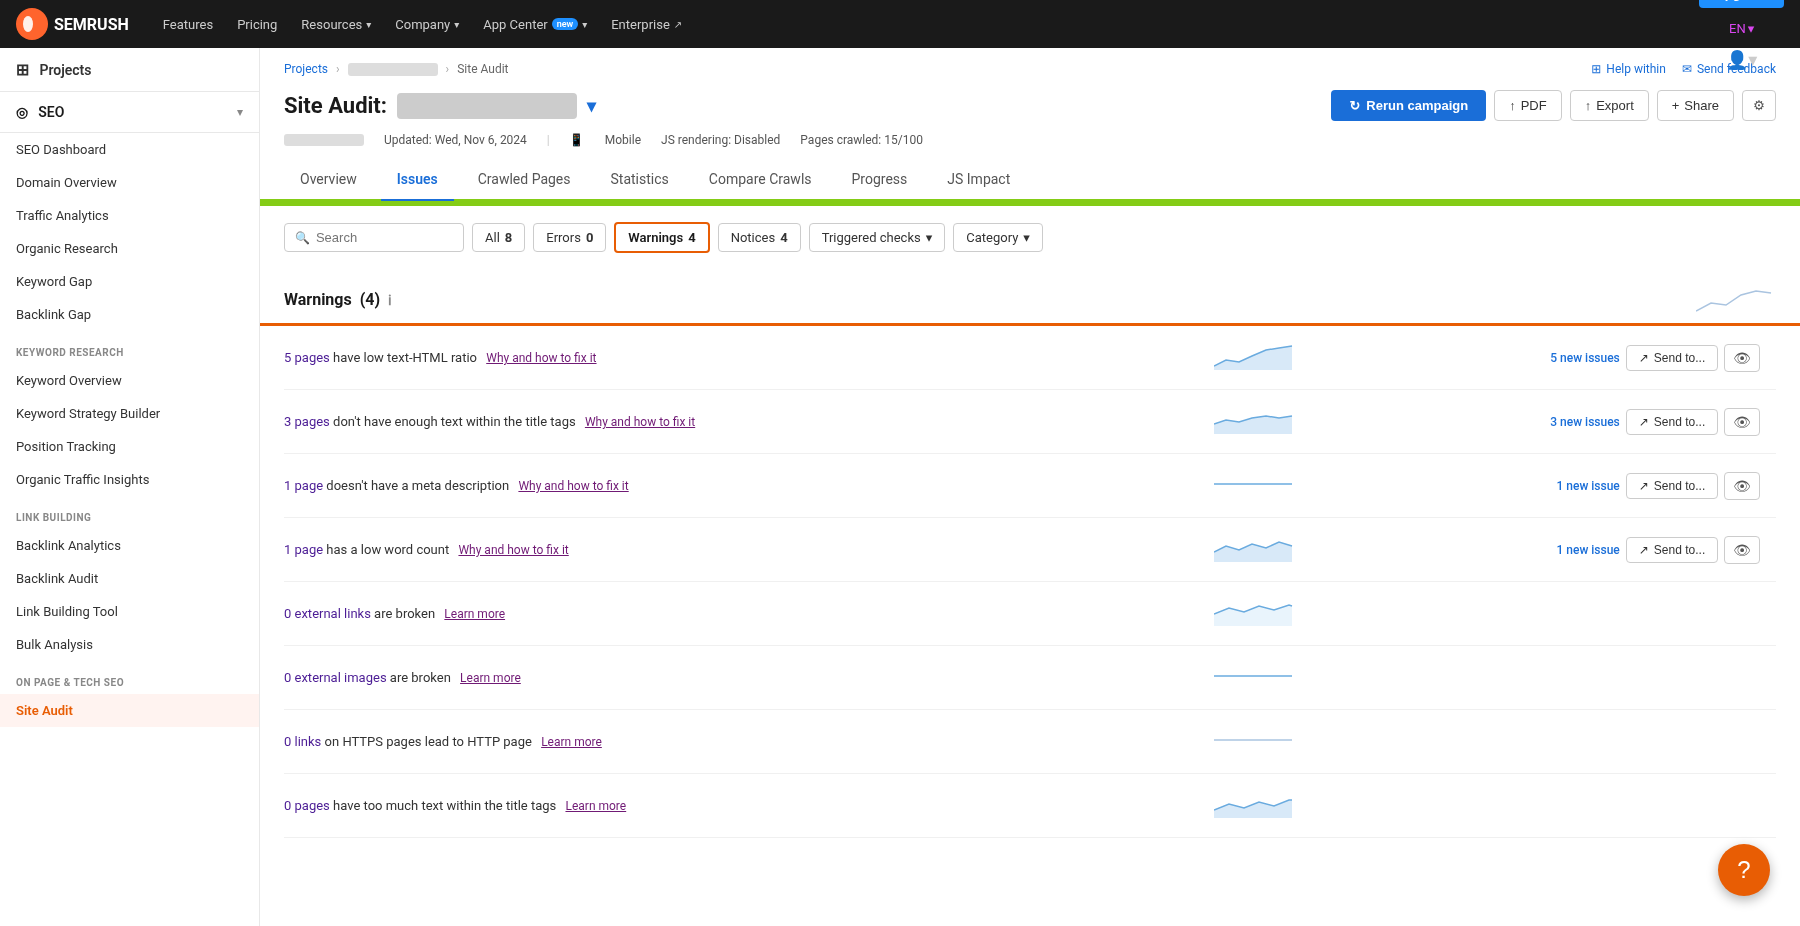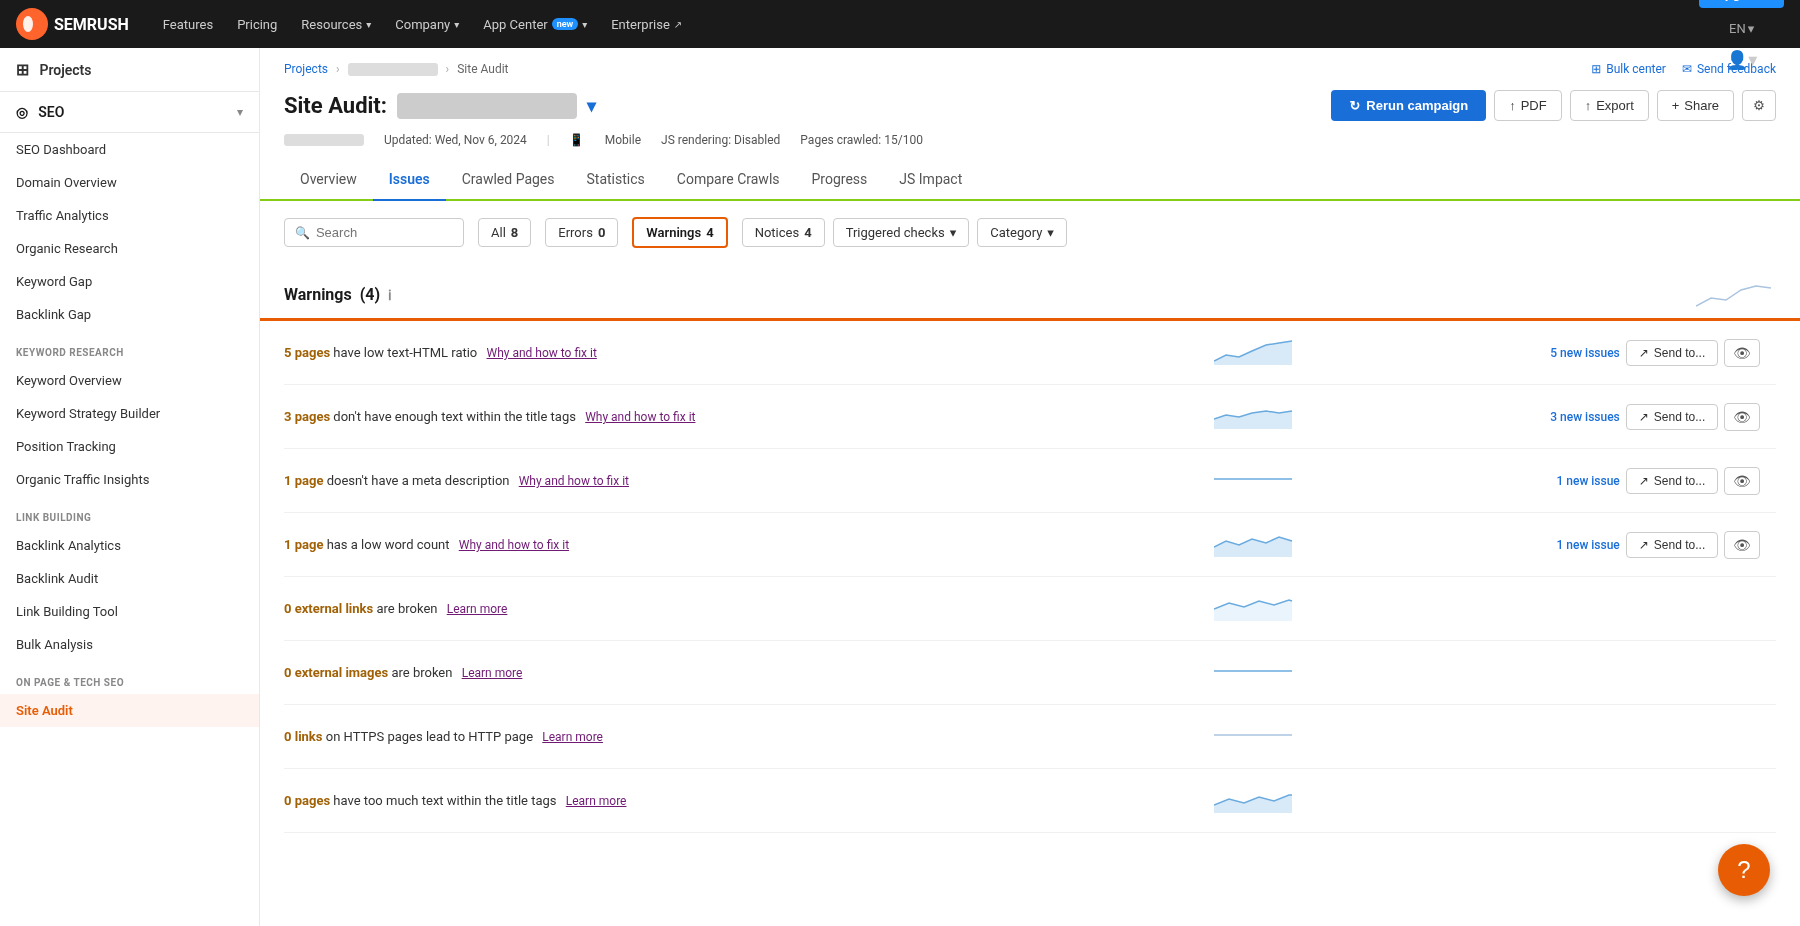--- a/index.html
+++ b/index.html
@@ -20,21 +20,21 @@
     .nav-item .chevron { font-size: 10px; }
     .nav-badge {
       background: #1e90ff; color: #fff; font-size: 9px; padding: 1px 5px;
       border-radius: 8px; font-weight: 600;
     }
     .nav-right { display: flex; align-items: center; gap: 13px; margin-left: auto; flex-direction: column; }
     .upgrade-btn {
       background: #1e90ff; color: #fff; border: none; border-radius: 4px;
       padding: 7px 16px; font-size: 13px; font-weight: 600; cursor: pointer;
     }
-    .nav-lang { color: #a3a3a3; font-size: 13px; cursor: pointer; display: flex; align-items: center; gap: 2px; }
+    .nav-lang { color: #d946ef; font-size: 13px; cursor: pointer; display: flex; align-items: center; gap: 2px; }
     .nav-user { color: #ccc; font-size: 18px; cursor: pointer; }
 
     
     .layout { display: flex; margin-top: 48px; height: calc(100vh - 48px); }
 
     
     .sidebar {
       width: 260px; min-width: 260px; background: #fff; border-right: 1px solid #e8e8e8;
       overflow-y: auto; height: 100%; padding-bottom: 20px;
     }
@@ -100,41 +100,41 @@
 
     .meta-bar {
       padding: 0 24px 12px 24px; display: flex; align-items: center; gap: 20px;
       font-size: 12px; color: #555;
     }
     .meta-blurred { background: #ddd; border-radius: 3px; width: 80px; height: 12px; display: inline-block; }
     .meta-sep { color: #ccc; }
 
     
     .tabs {
-      display: flex; align-items: center; border-bottom: 2px solid #84cc16;
-      padding: 0 24px; gap: 0;
+      display: flex; align-items: center; border-bottom: 7px solid #84cc16;
+      padding: 0 24px; gap: 8px;
     }
     .tab {
       padding: 12px 16px; font-size: 14px; color: #555; cursor: pointer;
       border-bottom: 2px solid transparent; margin-bottom: -2px;
     }
     .tab.active { color: #1a6ed8; border-bottom: 2px solid #1a6ed8; font-weight: 600; }
 
     
     .filter-bar { display: flex; align-items: center; gap: 8px; padding: 16px 24px; }
     .search-box {
       display: flex; align-items: center; gap: 6px; border: 1px solid #ccc;
       border-radius: 4px; padding: 6px 10px; background: #fff; min-width: 180px;
     }
     .search-icon { color: #888; font-size: 12px; }
     .search-input { border: none; outline: none; font-size: 13px; color: #333; background: transparent; width: 120px; }
     .filter-btn {
       display: flex; align-items: center; gap: 5px; padding: 6px 12px;
       border: 1px solid #ccc; border-radius: 4px; cursor: pointer; font-size: 13px;
-      background: #fff; color: #333; margin-left: 6px;
+      background: #fff; color: #333;
     }
     .filter-btn.warnings-active {
       border: 2px solid #e85d04; background: #fff; color: #1a1a1a; font-weight: 600;
     }
     .filter-count { font-weight: 700; }
     .dropdown-btn {
       display: flex; align-items: center; gap: 5px; padding: 6px 12px;
       border: 1px solid #ccc; border-radius: 4px; cursor: pointer; font-size: 13px;
       background: #fff; color: #333;
     }
@@ -147,21 +147,21 @@
     }
     .section-title {
       font-size: 16px; font-weight: 700; display: flex; align-items: center; gap: 8px;
     }
     .section-title-info { color: #888; font-size: 14px; cursor: pointer; }
     .section-line { height: 3px; background: #e85d04; margin: 0 -24px 0 -24px; }
 
     
     .issues-table { width: 100%; border-collapse: collapse; }
     .issues-table td { padding: 14px 8px; border-bottom: 1px solid #f0f0f0; vertical-align: middle; }
-    .issue-link { color: #a16207; cursor: pointer; text-decoration: none; font-weight: 700; }
+    .issue-link { color: #4c1d95; cursor: pointer; text-decoration: none; font-weight: 400; }
     .issue-text { color: #333; font-size: 13px; }
     .fix-link { color: #701a75; font-size: 12px; text-decoration: underline; cursor: pointer; margin-left: 6px; }
     .new-issues { color: #1a6ed8; font-size: 12px; font-weight: 500; white-space: nowrap; }
     .send-btn {
       display: flex; align-items: center; gap: 5px; padding: 5px 12px;
       border: 1px solid #ccc; border-radius: 4px; cursor: pointer;
       font-size: 12px; background: #fff; color: #333; white-space: nowrap;
     }
     .eye-btn {
       background: #fff; border: 1px solid #ccc; border-radius: 4px;
@@ -308,21 +308,21 @@
       <div class="breadcrumb-left">
         <span class="breadcrumb-link">Projects</span>
         <span class="breadcrumb-sep">›</span>
         <span class="breadcrumb-blurred"></span>
         <span class="breadcrumb-sep">›</span>
         <span>Site Audit</span>
       </div>
       <div class="breadcrumb-right">
         <div class="help-link">
           <span>⊞</span>
-          <span>Bulk center</span>
+          <span>Help within</span>
         </div>
         <div class="feedback-link">
           <span>✉</span>
           <span>Send feedback</span>
         </div>
       </div>
     </div>
 
     <div class="page-header">
       <div class="page-title">

